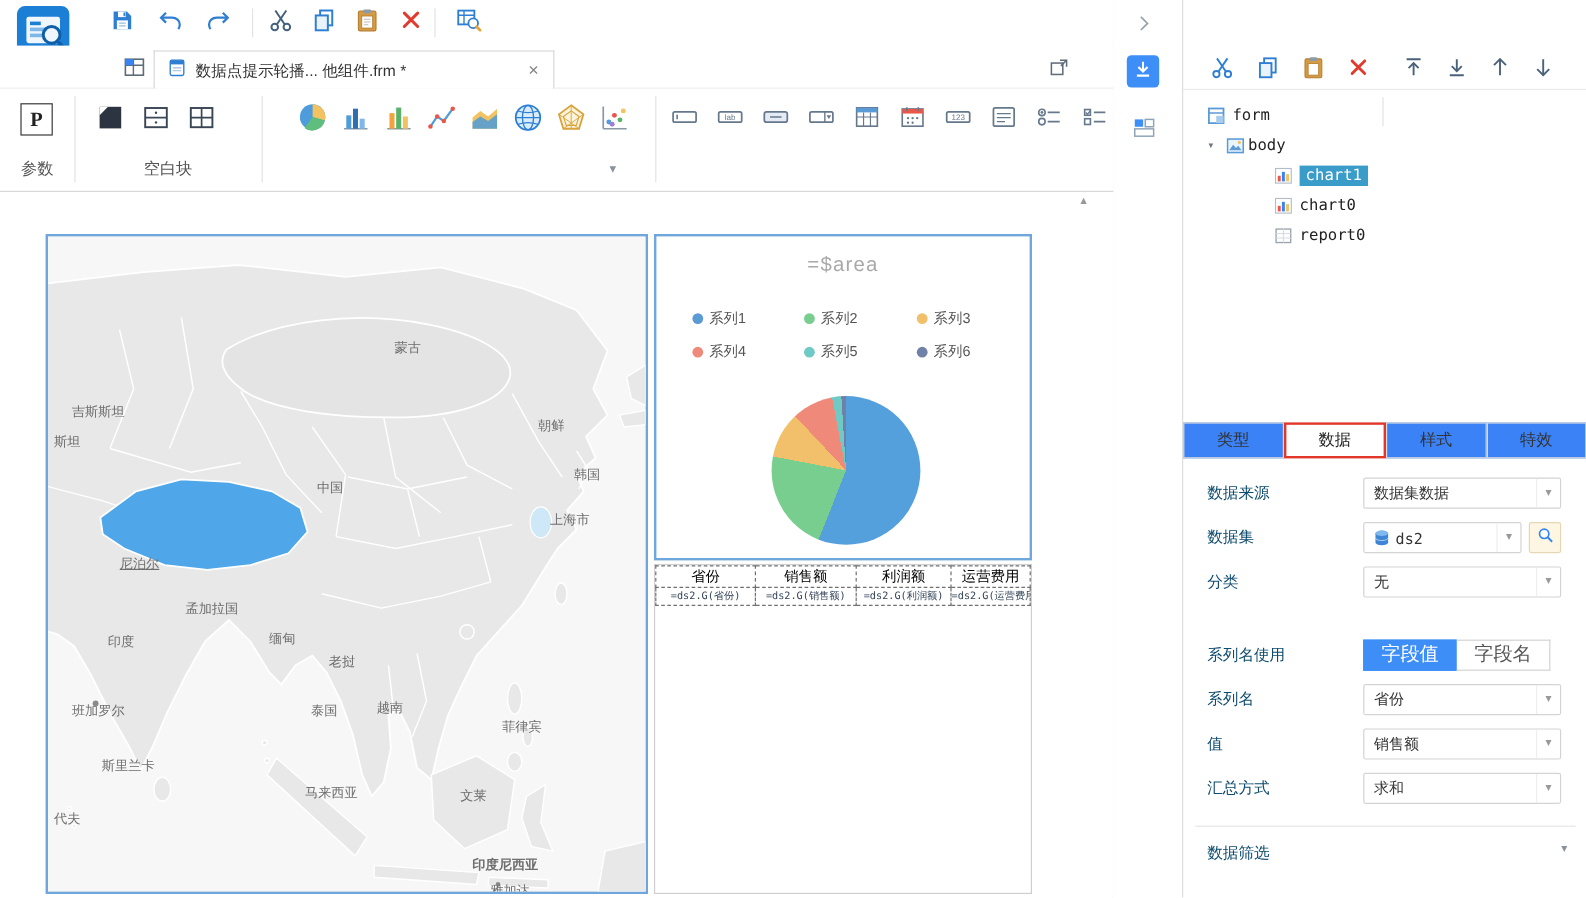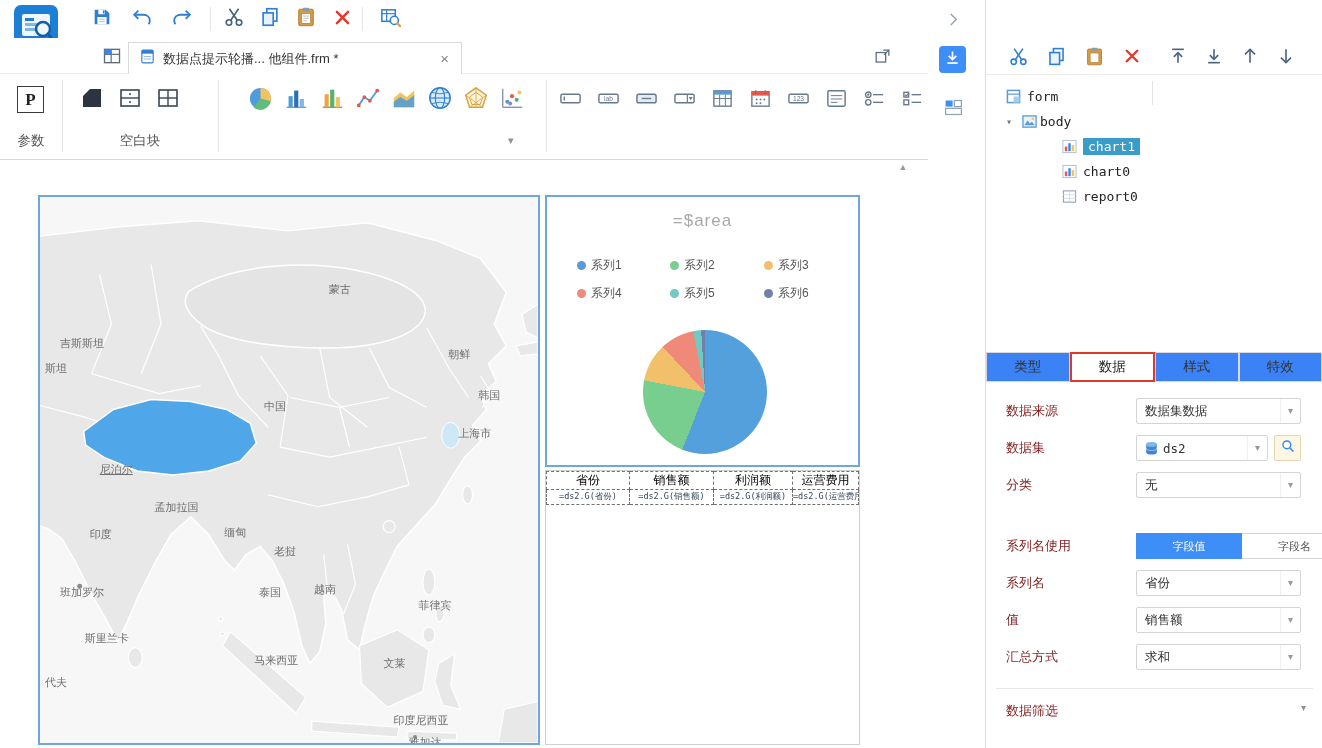--- a/index.html
+++ b/index.html
@@ -53,26 +53,26 @@
   .p-header{position:absolute;left:0;top:0;width:100%;height:37px;border-bottom:1px solid #EBEBEB}
   .p-title{position:absolute;left:16px;top:0;line-height:36px;font-size:14px;color:#333}
   .p-toolbar{position:absolute;left:0;top:37px;width:100%;height:38px;border-bottom:1px solid #EBEBEB}
   .pt-ic{position:absolute;top:7px;width:24px;height:24px;display:flex;align-items:center;justify-content:center;cursor:pointer}
   .tree-row{position:absolute;left:0;width:100%;height:24px;display:flex;align-items:center;font-family:"DejaVu Sans Mono",monospace;font-size:13px;color:#222;cursor:pointer}
   .tree-caret{position:absolute;left:20px;font-size:10px;color:#707880}
   .tree-label.sel{background:#3A9CC9;color:#fff;padding:1px 5px}
   .p-tabs{position:absolute;left:0;top:352px;width:100%;height:30px;display:flex}
   .p-tab{flex:1;display:flex;align-items:center;justify-content:center;font-size:13.5px;color:#333;background:#3b82f6;border:1px solid #D9D9D9;cursor:pointer}
   .p-tab.active{background:#fff;border:2px solid #E2382A;color:#222}
-  .f-label{position:absolute;left:20px;height:26px;line-height:26px;font-size:13px;color:#7f1d1d}
+  .f-label{position:absolute;left:20px;height:26px;line-height:26px;font-size:13px;color:#0c4a6e}
   .select{position:absolute;left:150px;width:165px;height:26px;background:#fff;border:1px solid #D4D4D4;border-radius:2px;display:flex;align-items:center;font-size:12.5px;color:#333;cursor:pointer}
   .select .val{padding-left:8px;flex:1;white-space:nowrap;overflow:hidden;display:flex;align-items:center;gap:5px}
   .select .chev{width:20px;text-align:center;color:#999;font-size:10px;border-left:1px solid #EFEFEF;line-height:24px}
   .seg{position:absolute;left:150px;top:533px;height:26px;display:flex;cursor:pointer}
-  .seg span{width:106px;text-align:center;line-height:24px;font-size:11px}
+  .seg span{width:78px;text-align:center;line-height:24px;font-size:16px}
   .seg .on{background:#3E8EF7;border:1px solid #3E8EF7;color:#fff}
   .seg .off{background:#fff;border:1px solid #D4D4D4;border-left:none;color:#555}
   .search-btn{position:absolute;left:288px;top:435px;width:27px;height:26px;background:#FCF6E3;border:1px solid #E4D8B4;border-radius:2px;display:flex;align-items:center;justify-content:center;cursor:pointer}
   .p-divider{position:absolute;left:10px;top:688px;width:317px;height:1px;background:#E6E6E6}
 </style>
 </head>
 <body>
 
 <div class="app">
 
@@ -434,21 +434,21 @@
             <span class="map-label" style="left: 37%; top: 60%;">缅甸</span>
             <span class="map-label" style="left: 47%; top: 63.5%;">老挝</span>
             <span class="map-label" style="left: 4%; top: 71%;">班加罗尔</span>
             <span class="map-label" style="left: 44%; top: 71%;">泰国</span>
             <span class="map-label" style="left: 55%; top: 70.5%;">越南</span>
             <span class="map-label" style="left: 76%; top: 73.5%;">菲律宾</span>
             <span class="map-label" style="left: 9%; top: 79.5%;">斯里兰卡</span>
             <span class="map-label" style="left: 43%; top: 83.5%;">马来西亚</span>
             <span class="map-label" style="left: 69%; top: 84%;">文莱</span>
             <span class="map-label" style="left: 1%; top: 87.5%;">代夫</span>
-            <span class="map-label" style="left: 71%; top: 94.5%;">印度尼西亚</span>
+            <span class="map-label" style="left: 71%; top: 94.5%; font-weight: bold;">印度尼西亚</span>
             <span class="map-label" style="left: 74%; top: 98.5%;">雅加达</span>
           </div>
       </div>
 
       <div class="pie-block">
         <div class="pie-title">=$area</div>
         <div class="legend-item" style="left:30px;top:60px">
             <span class="legend-dot" style="background: rgb(91, 155, 213);"></span>
             <span>系列1</span>
           </div>

